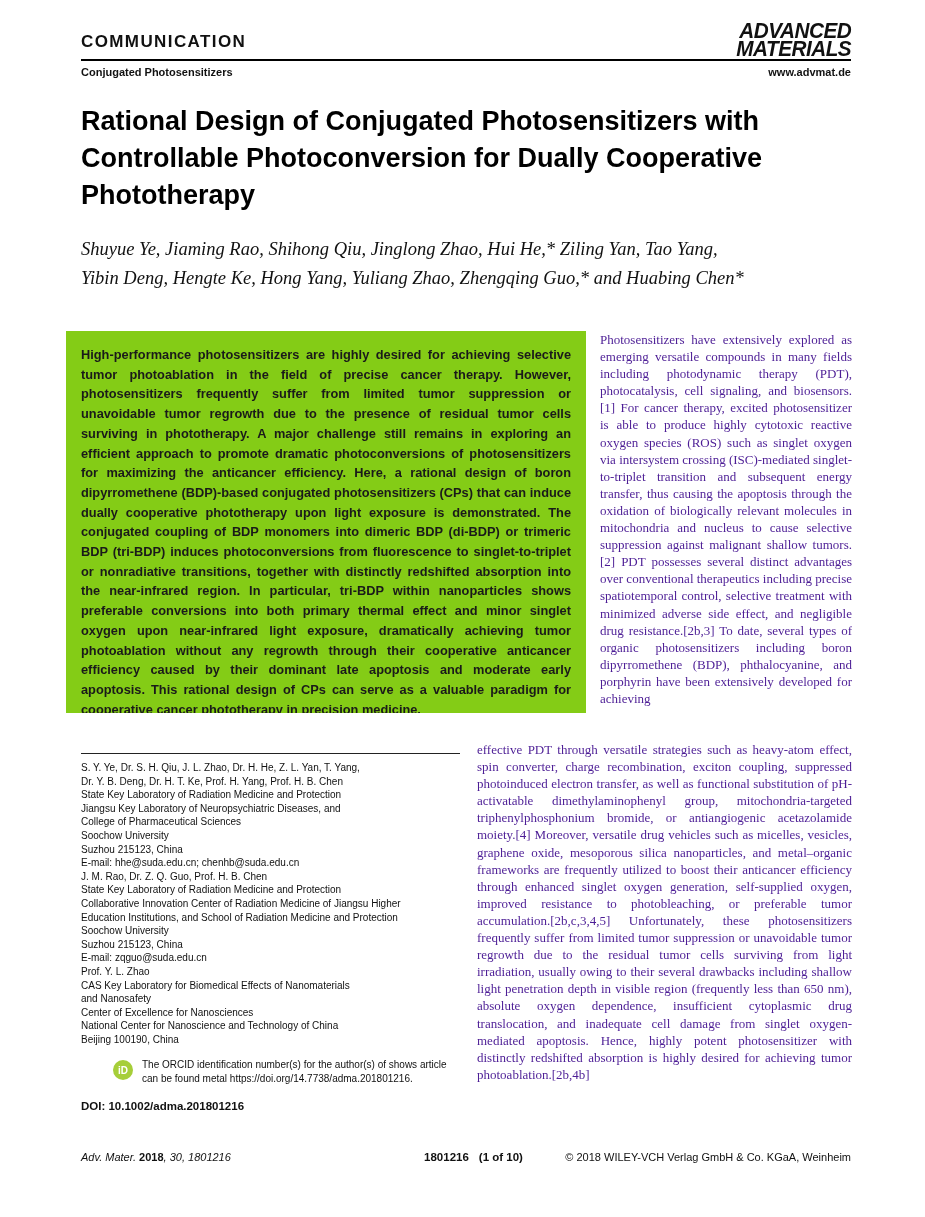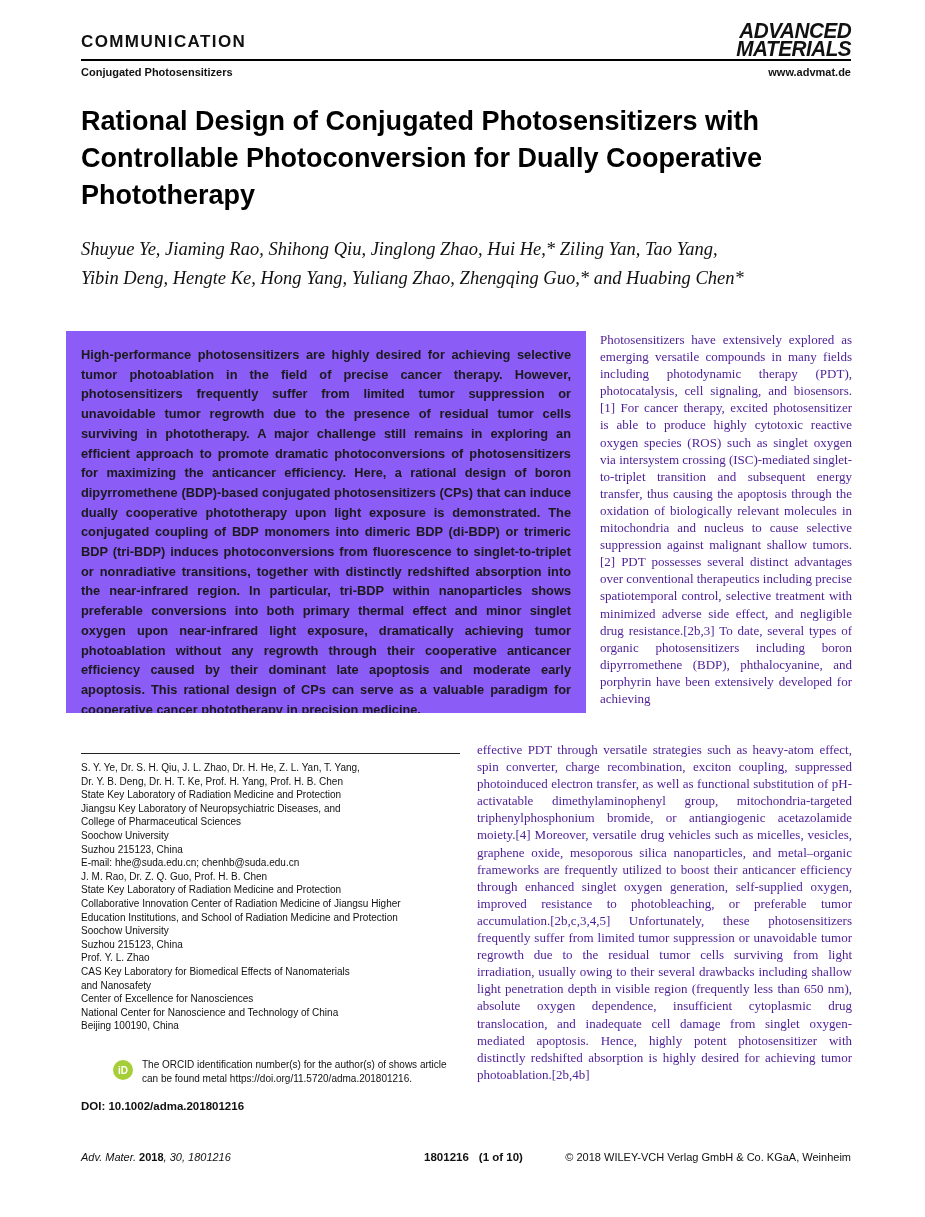--- a/index.html
+++ b/index.html
@@ -29,21 +29,21 @@
   .title { left:81px; top:103px; width:740px; font-size:27px; line-height:37px; font-weight:700; color:#000; }
   .authors {
     left:81px; top:235px; width:760px;
     font-family:"Liberation Serif", serif; font-style:italic;
     font-size:18.5px; line-height:29px; color:#111;
   }
 
   
   .abstract-box {
     left:66px; top:331px; width:520px; height:382px;
-    background:#8b5cf6; padding:14px 15px; overflow:hidden;
+    background:#84cc16; padding:14px 15px; overflow:hidden;
   }
   .abstract-text {
     font-size:12.8px; line-height:19.7px; font-weight:700; color:#1a1a1a;
     text-align:justify;
   }
 
   
   .body-text {
     font-family:"Liberation Serif", serif; font-size:13px; line-height:17.1px;
     color:#4c1d95; text-align:justify;
@@ -117,37 +117,38 @@
 Suzhou 215123, China</div>
     <div class="aff-email">E-mail: hhe@suda.edu.cn; chenhb@suda.edu.cn</div>
   </div>
   <div class="aff-block">
     <div class="pre">J. M. Rao, Dr. Z. Q. Guo, Prof. H. B. Chen
 State Key Laboratory of Radiation Medicine and Protection
 Collaborative Innovation Center of Radiation Medicine of Jiangsu Higher
 Education Institutions, and School of Radiation Medicine and Protection
 Soochow University
 Suzhou 215123, China</div>
+    <div class="aff-email">E-mail: zqguo@suda.edu.cn</div>
   </div>
   <div class="aff-block">
     <div class="pre">Prof. Y. L. Zhao
 CAS Key Laboratory for Biomedical Effects of Nanomaterials
 and Nanosafety
 Center of Excellence for Nanosciences
 National Center for Nanoscience and Technology of China
 Beijing 100190, China</div>
     <div class="aff-email"></div>
   </div>
 </div>
 
 <div class="abs orcid-row">
   <div class="orcid-badge">iD</div>
   <div class="orcid-note">
     <div>The ORCID identification number(s) for the author(s) of shows article</div>
-    <div><span>can be found metal </span><a class="link" href="#">https://doi.org/11.5720/adma.201801216.</a></div>
+    <div><span>can be found metal </span><a class="link" href="#">https://doi.org/14.7738/adma.201801216.</a></div>
   </div>
 </div>
 
 <div class="abs doi">DOI: 10.1002/adma.201801216</div>
 
 <div class="abs body-text col-wide">effective PDT through versatile strategies such as heavy-atom effect, spin converter, charge recombination, exciton coupling, suppressed photoinduced electron transfer, as well as functional substitution of pH-activatable dimethylaminophenyl group, mitochondria-targeted triphenylphosphonium bromide, or antiangiogenic acetazolamide moiety.[4] Moreover, versatile drug vehicles such as micelles, vesicles, graphene oxide, mesoporous silica nanoparticles, and metal–organic frameworks are frequently utilized to boost their anticancer efficiency through enhanced singlet oxygen generation, self-supplied oxygen, improved resistance to photobleaching, or preferable tumor accumulation.[2b,c,3,4,5] Unfortunately, these photosensitizers frequently suffer from limited tumor suppression or unavoidable tumor regrowth due to the residual tumor cells surviving from light irradiation, usually owing to their several drawbacks including shallow light penetration depth in visible region (frequently less than 650 nm), absolute oxygen dependence, insufficient cytoplasmic drug translocation, and inadequate cell damage from singlet oxygen-mediated apoptosis. Hence, highly potent photosensitizer with distinctly redshifted absorption is highly desired for achieving tumor photoablation.[2b,4b]</div>
 
 <div class="abs footer-left"><span class="it">Adv. Mater. </span><span class="bd">2018</span><span class="it">, 30, 1801216</span></div>
 
 <div class="abs footer-center"><span>1801216</span><span class="gap"></span><span>(1 of 10)</span></div>

